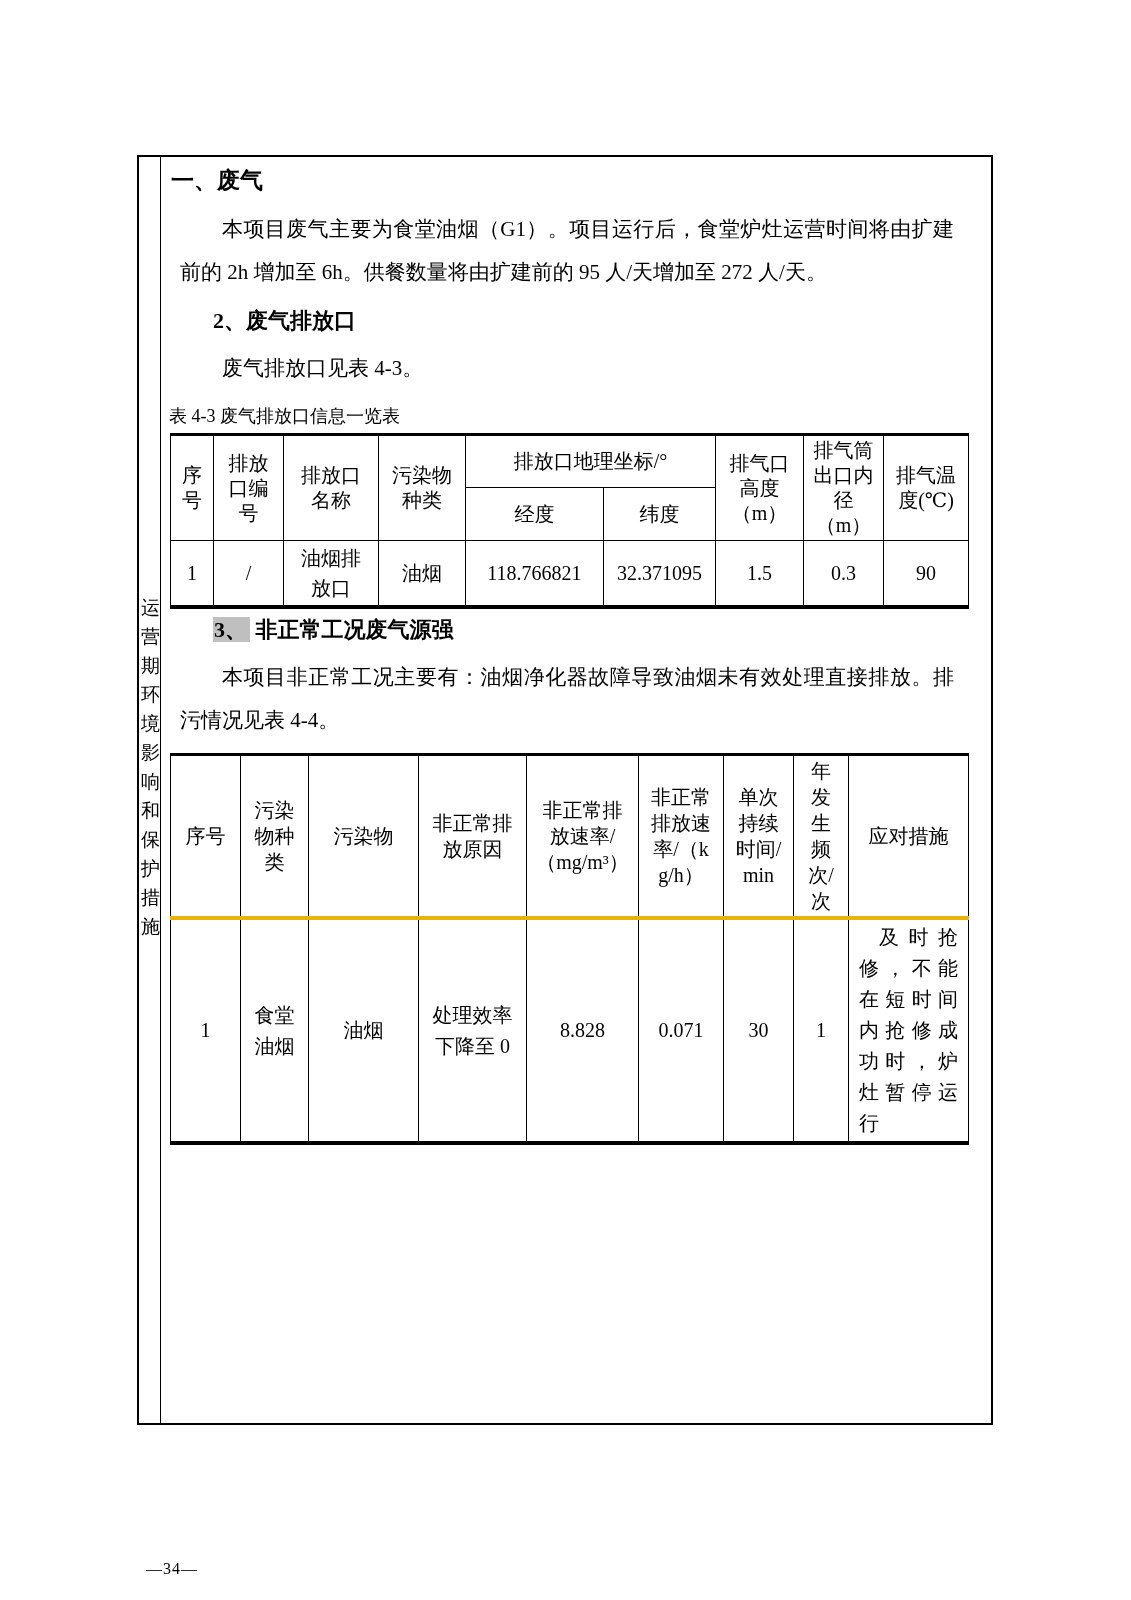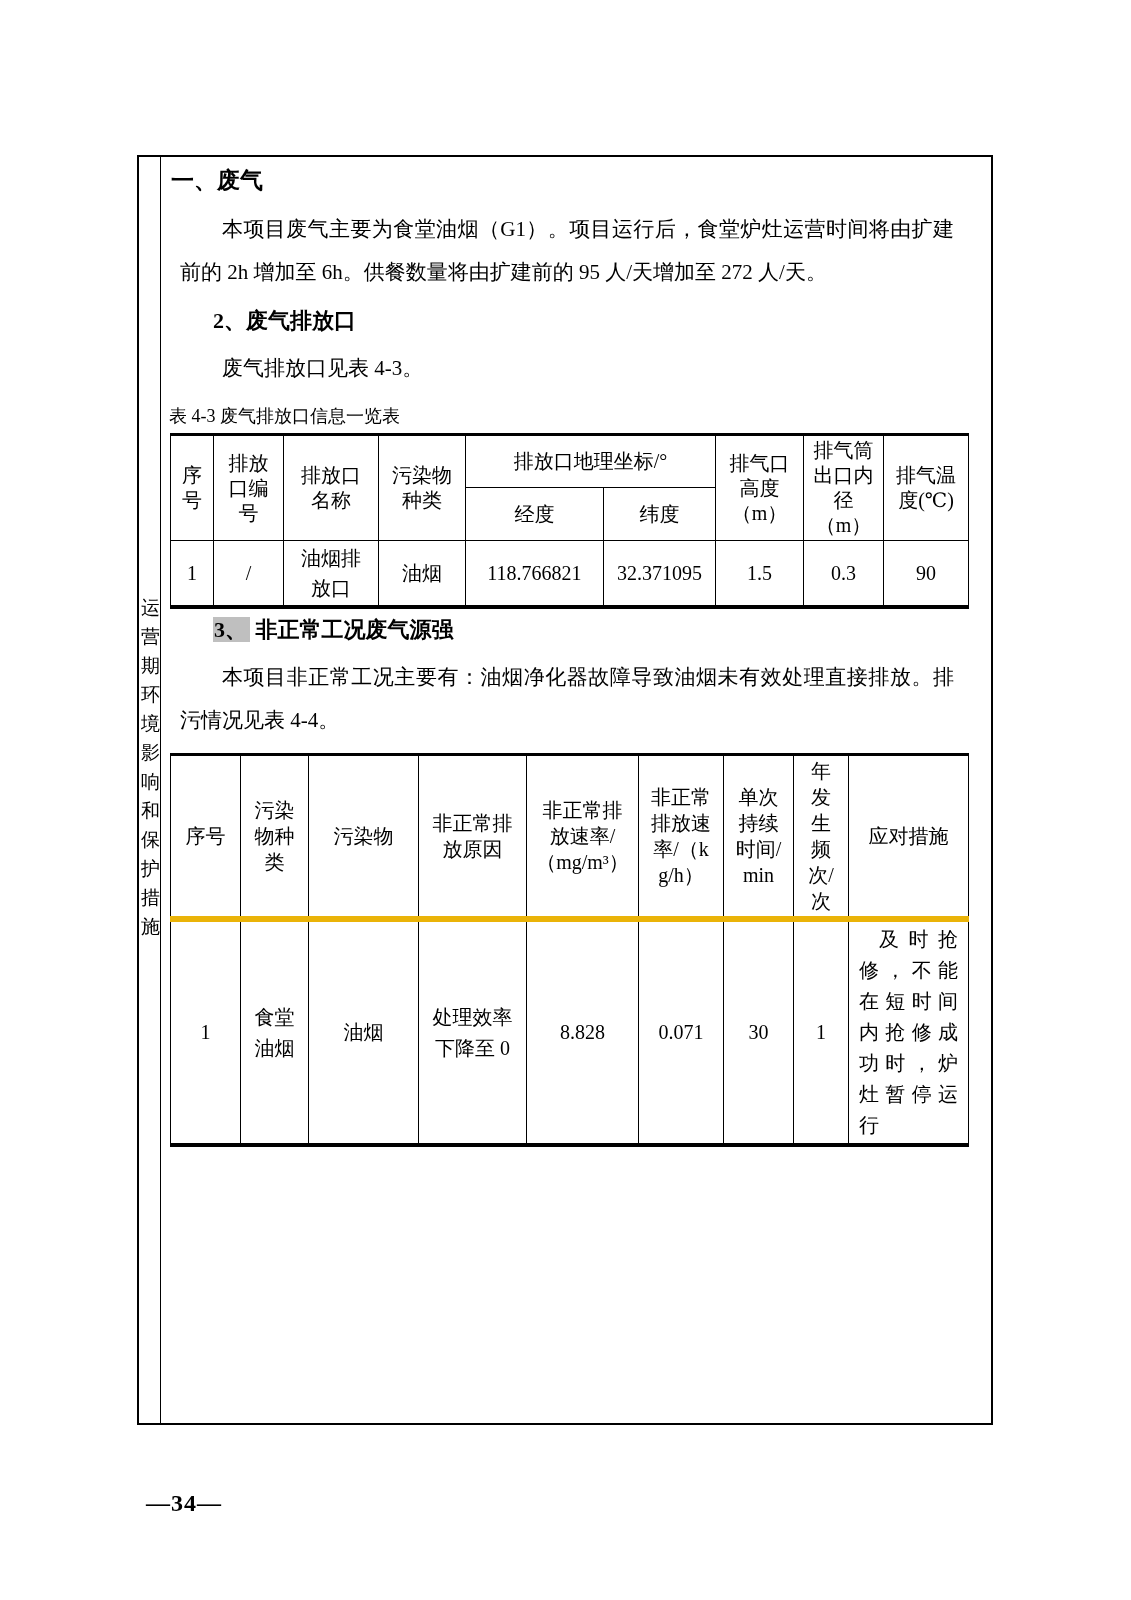--- a/index.html
+++ b/index.html
@@ -57,26 +57,26 @@
   }
   .t43 th { font-size:20px; line-height:25px; }
   .t43 td { font-size:20px; line-height:30px; }
   .t43 thead tr { height:36px; }
   .t43 tbody tr { height:62px; }
 
   .t44 th { font-size:20px; line-height:26px; }
   .t44 td { font-size:20px; line-height:31px; }
   .t44 thead tr { height:152px; }
   .t44 tbody tr { height:212px; }
-  .t44 thead th { border-bottom:6px solid #eab308; }
+  .t44 thead th { border-bottom:4px solid #eab308; }
   .cell-indent { text-indent:1em; text-align:justify; padding:2px 10px; }
 
   .footer-page-num {
-    position:absolute; left:146px; top:1490px;
-    font-size:24px; letter-spacing:1px;font-weight:bold;
+    position:absolute; left:146px; top:1560px;
+    font-size:16px; letter-spacing:1px;
   }
 </style>
 </head>
 <body>
 
 <div class="page">
 
   <div class="doc-box">
 
     <div class="side-col">

